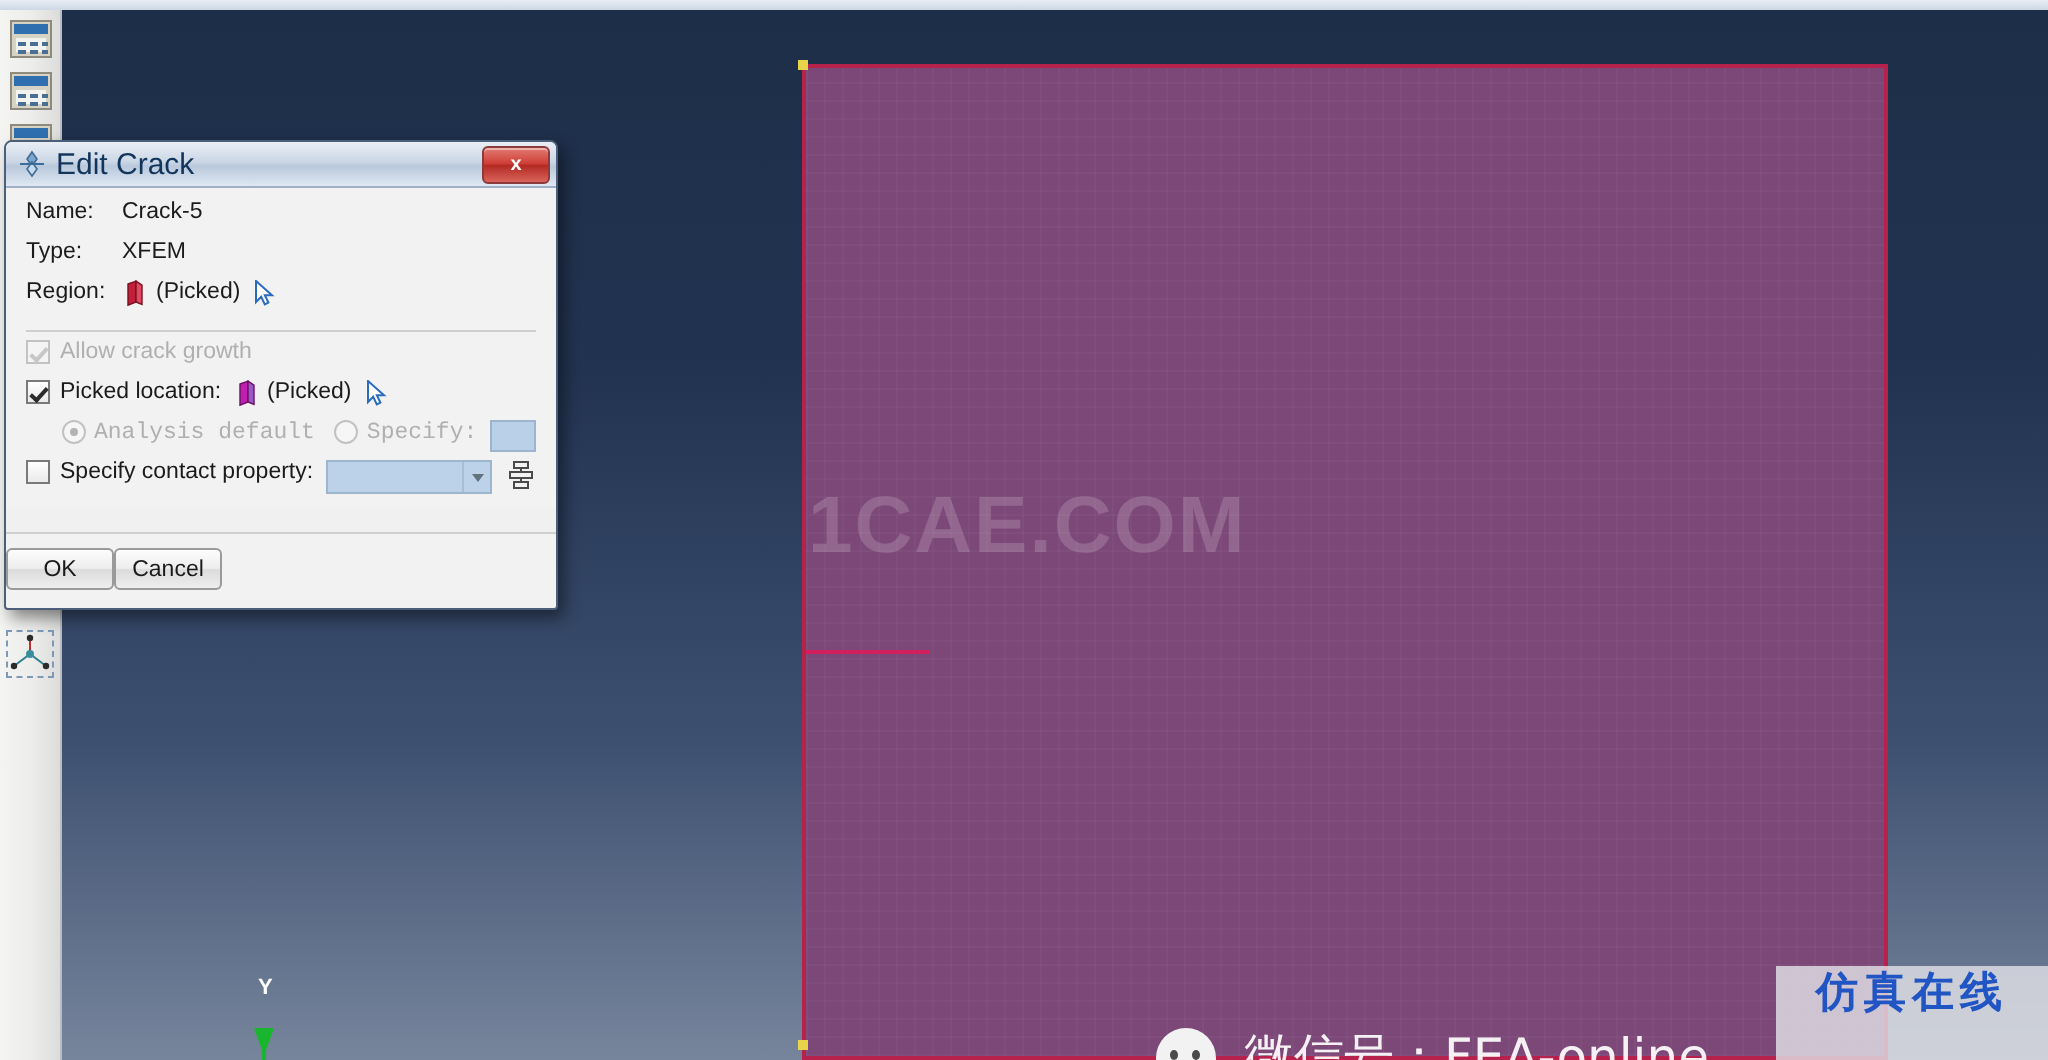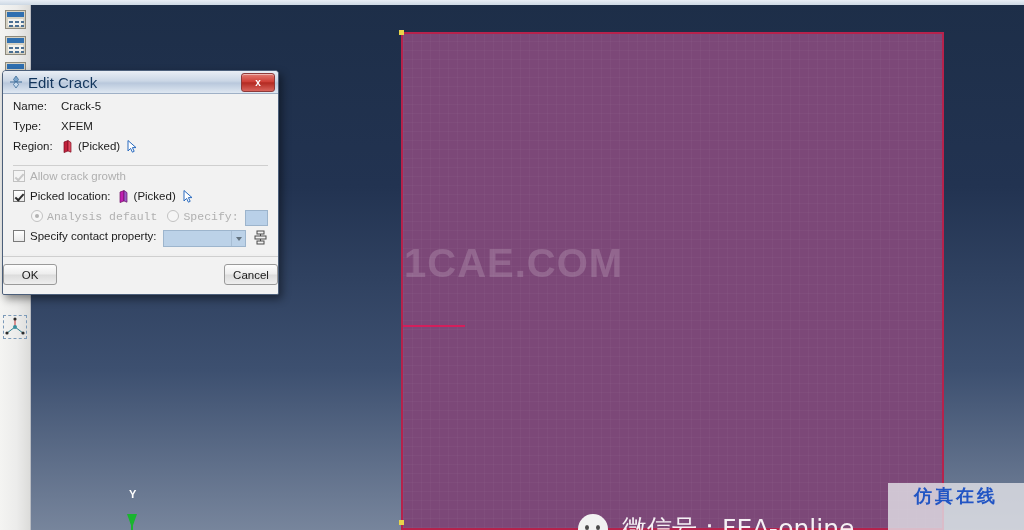--- a/index.html
+++ b/index.html
@@ -156,21 +156,21 @@
   .wm-logo {
     position: absolute;
     right: 0px; top: 483px;
     width: 136px; height: 47px;
     background: rgba(228,228,232,0.80);
     padding: 2px 0 0 0;
     text-align: center;
     box-sizing: border-box;
   }
   .wm-logo .cn {
-    font-size: 18px;
+    font-size: 21px;
     font-weight: bold;
     color: #2255c4;
     letter-spacing: 3px;
     line-height: 22px;
     font-family: "DejaVu Sans", sans-serif;
   }
   .wm-logo .en {
     font-size: 16px;
     font-weight: bold;
     color: #cf1020;
@@ -351,24 +351,24 @@
   }
 
   .edit-ic {
     width: 15px; height: 15px;
     margin-left: 7px;
     flex: 0 0 auto;
   }
 
   .btn-row {
     border-top: 1px solid #cfcfcf;
-    margin-top: 2px;
+    margin-top: 12px;
     padding: 7px 0 9px 0;
     display: flex;
-    justify-content: space-between;
+    justify-content: flex-start;
     background: #f2f2f2;
     border-radius: 0 0 2px 2px;
   }
   .btn {
     width: 52px; height: 19px;
     border: 1px solid #9a9a9a;
     border-radius: 3px;
     background: linear-gradient(180deg,#fdfdfd 0%, #ededed 48%, #dcdcdc 52%, #eeeeee 100%);
     font-size: 11.5px;
     color: #1b1b1b;

